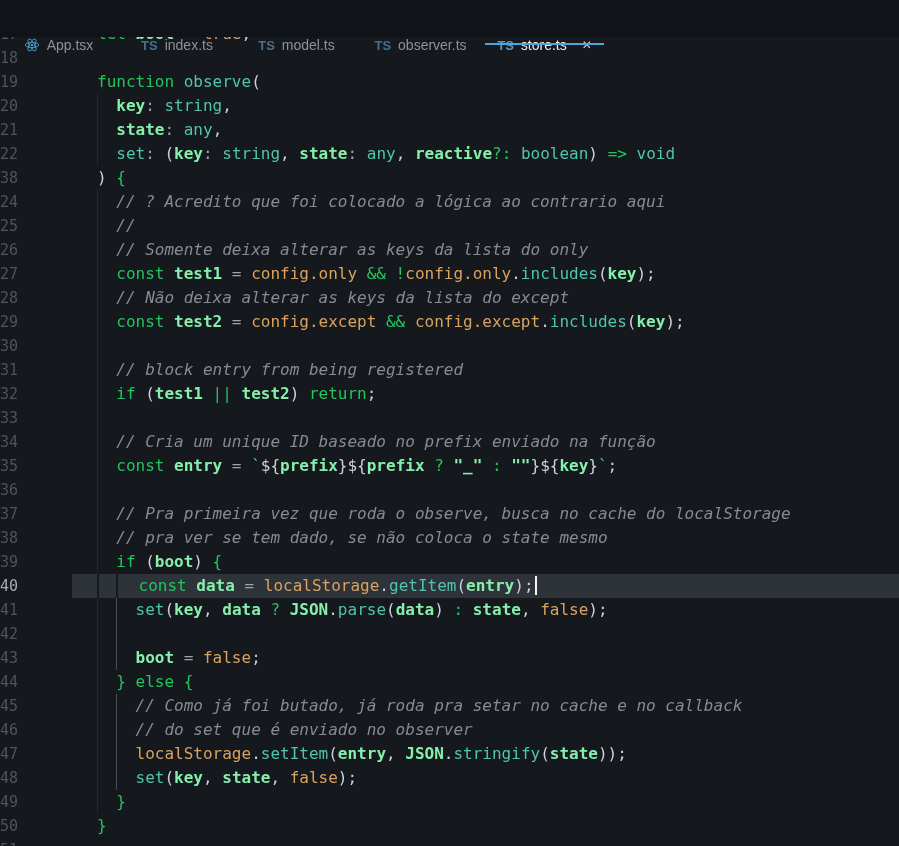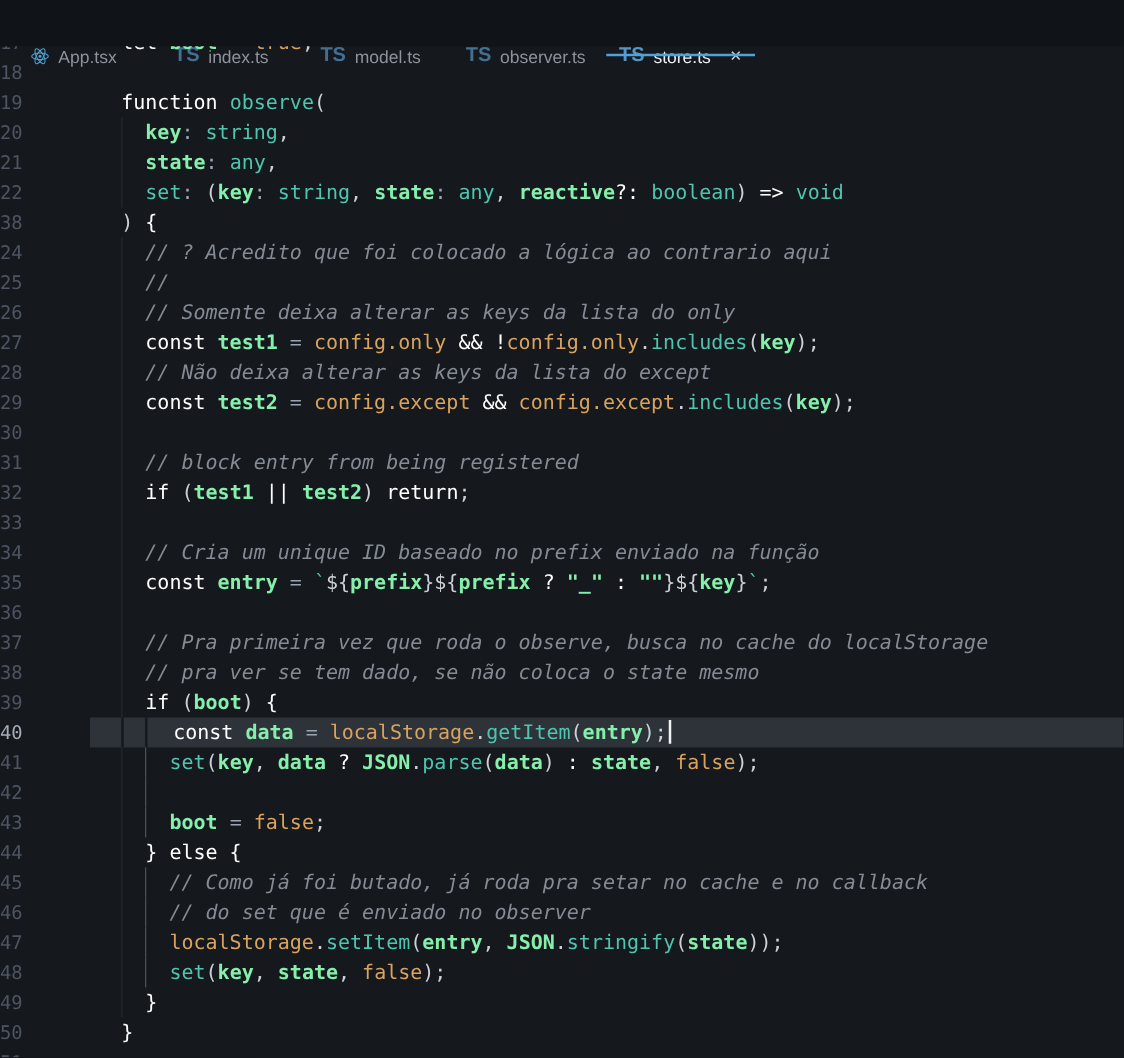--- a/index.html
+++ b/index.html
@@ -9,38 +9,38 @@
   .tabbar{display:flex;height:37px;background:#101318;align-items:stretch;
           font-family:"Liberation Sans",sans-serif;}
   .tab{position:relative;display:flex;align-items:center;justify-content:center;
        gap:7px;box-sizing:border-box;border-right:1px solid #34383f;background:#13161b;
        cursor:pointer;flex:none;margin-top:45px;}
   .tab .lbl{font-size:14px;color:#8d939c;white-space:nowrap;}
   .tab.active{background:#0a0c10;}
   .tab.active .lbl{color:#eceff3;}
   .tab.active::after{content:"";position:absolute;left:0;right:0;bottom:0;height:2px;
        background:#4da3dc;}
-  .tsicon{font-size:16px;font-weight:bold;color:#5795c4;opacity:.7;letter-spacing:0;}
+  .tsicon{font-size:13px;font-weight:bold;color:#5795c4;opacity:.7;letter-spacing:0;}
   .tab.active .tsicon{opacity:1;}
   .close{color:#cfd3d9;font-size:12px;margin-left:8px;line-height:1;}
   .reacticon{display:inline-flex;width:16px;height:16px;}
   
   .editor{position:relative;height:809px;overflow:hidden;}
   .lines{margin-top:-15px;}
   .row{display:flex;height:24px;line-height:24px;white-space:pre;}
   .ln{flex:none;width:72px;box-sizing:border-box;padding-right:22px;
       color:#4d5462;font-size:15px;user-select:none;}
   .code{position:relative;flex:1;box-sizing:border-box;padding-left:25px;font-size:16px;color:#ccd1d8;}
   .row.hl .code{background:#2e333a;padding-left:28px;}
   .row.hl .ln{color:#a6adb8;}
   .gd{position:absolute;top:0;bottom:0;width:1px;background:#242931;}
   .gd.g1{left:25px;} .gd.g2{left:44px;background:#49505a;}
   .gd.dark{width:2px;background:#15181d;}
   
-  .tk-kw{color:#ffffff;}
+  .tk-kw{color:#22c55e;}
   .tk-fn{color:#4fc4ae;}
   .tk-or{color:#d9a35f;margin-top:45px;}
   .tk-wb{color:#86efac;font-weight:bold;}
   .tk-pn{color:#ccd1d8;}
   .tk-op{color:#9aa4b2;}
   .tk-cm{color:#858b94;font-style:italic;}
   .tk-cr{display:inline-block;width:2px;height:19px;background:#f2f3f5;
          vertical-align:-4px;margin-left:1px;}
 </style>
 </head>

